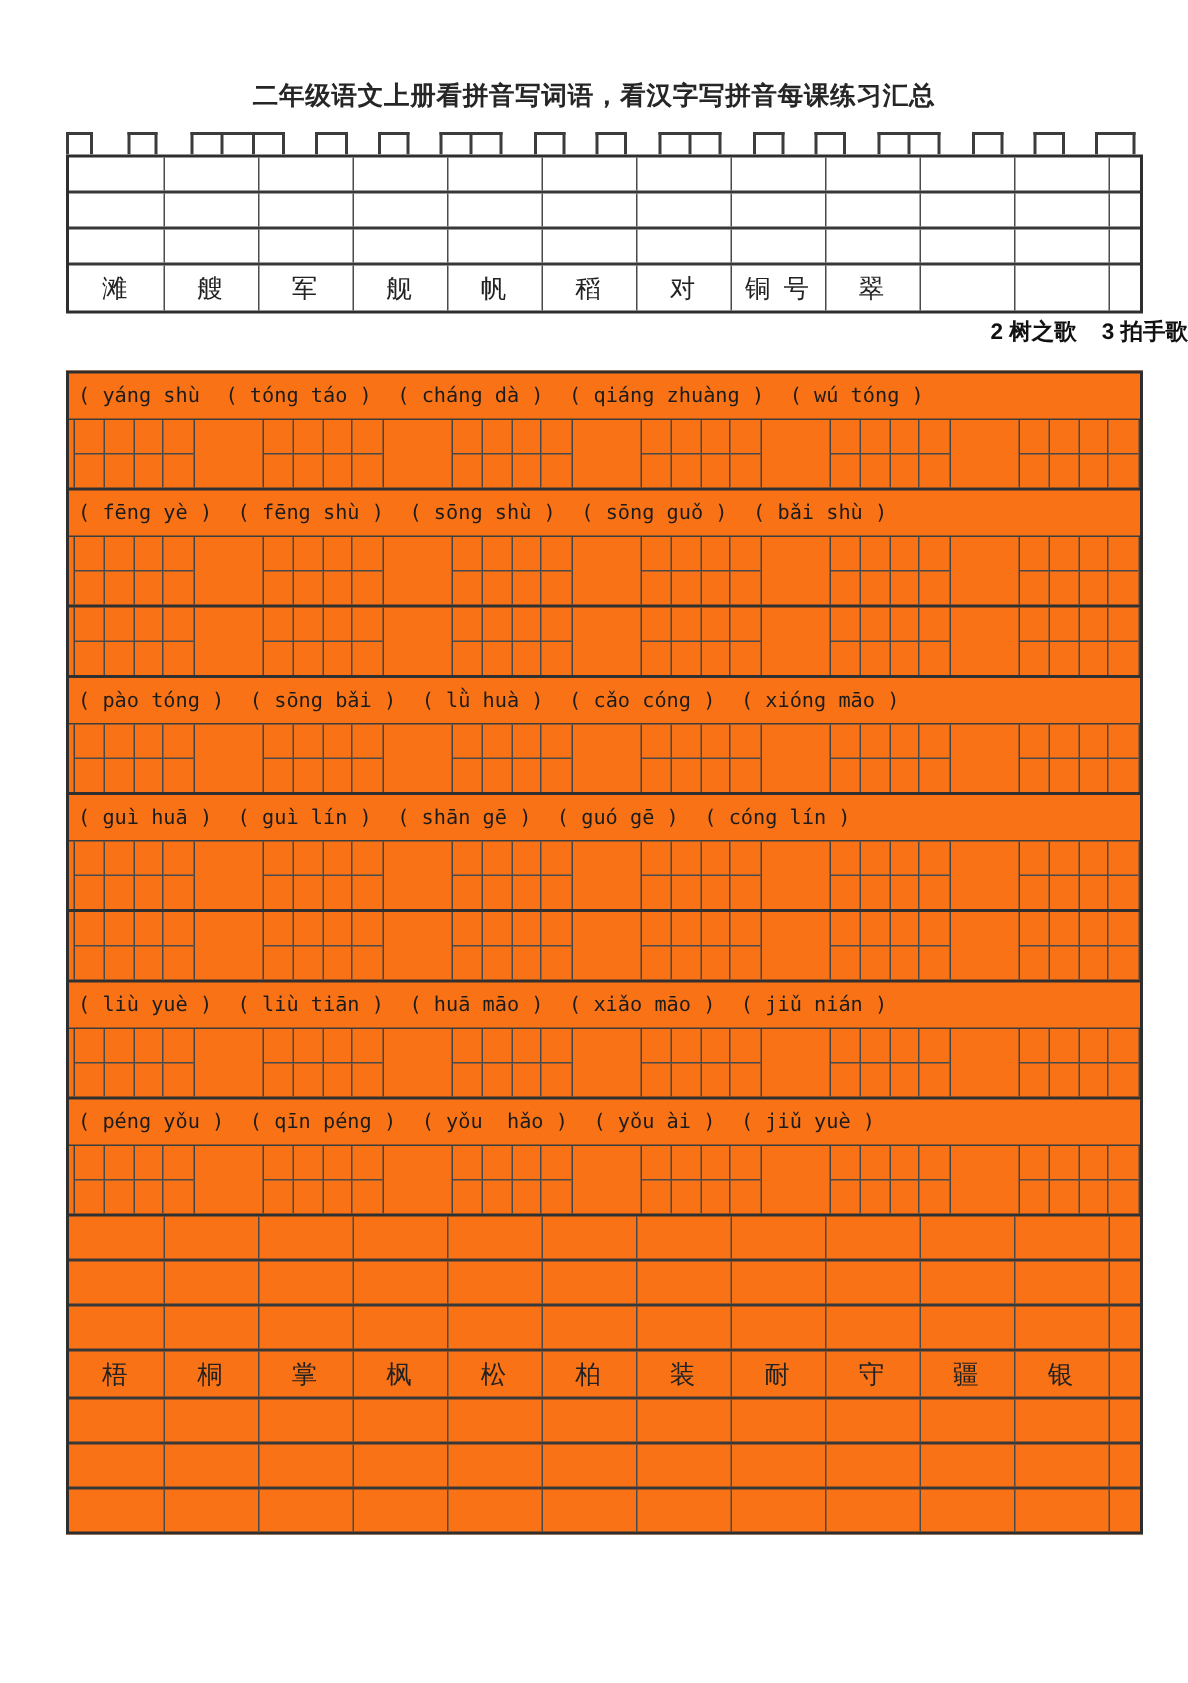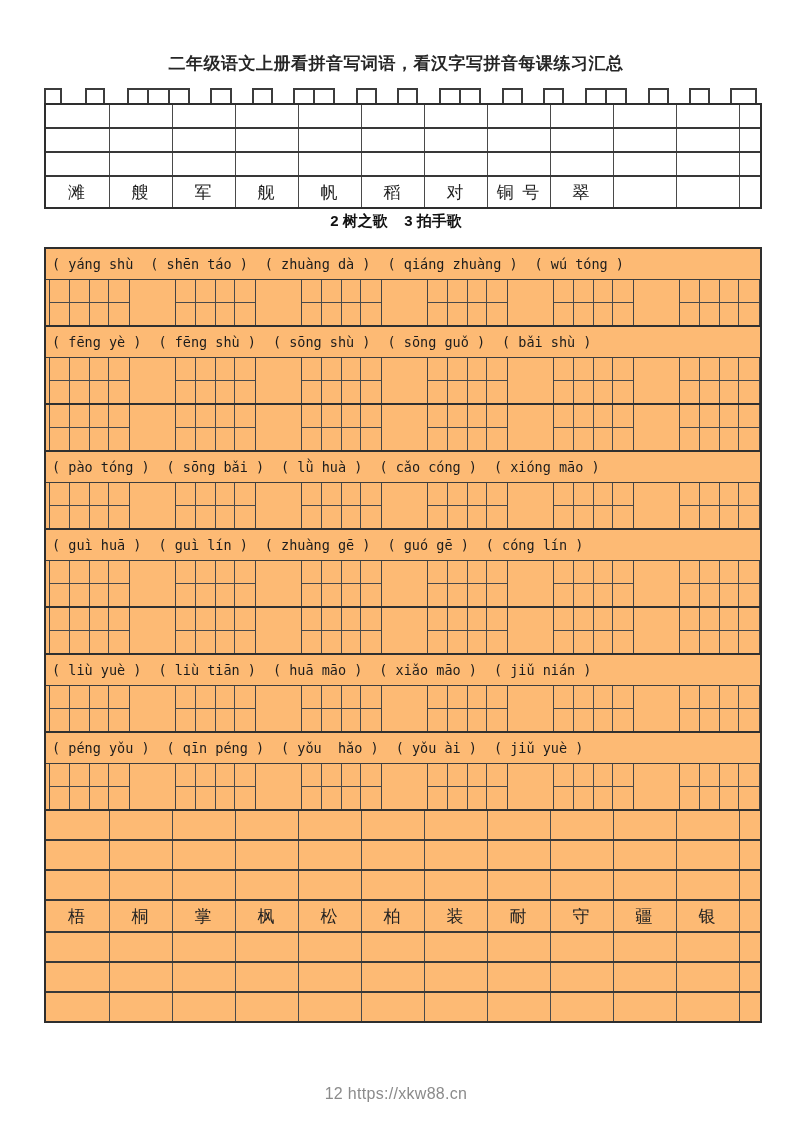--- a/index.html
+++ b/index.html
@@ -17,36 +17,36 @@
   .grid{position:absolute;left:44px;box-sizing:border-box;border:2px solid #2e2e2e;background:#fff;}
   .grid-row{display:grid;grid-template-columns:repeat(11,1fr) 21px;}
   .grid-row + .grid-row{border-top:2px solid #383838;}
   .grid-row > div{border-left:1px solid #4a4a4a;box-sizing:border-box;
                   display:flex;align-items:center;justify-content:center;}
   .grid-row > div:first-child{border-left:none;}
   .row-empty > div{height:22px;}
   .row-chars > div{height:30px;font-size:17px;color:#222;letter-spacing:2px;}
   
   .main-table{position:absolute;left:44px;top:247px;width:718px;box-sizing:border-box;
-              border:2px solid #2e2e2e;background:#fdba74;}
+              border:2px solid #2e2e2e;background:#f97316;}
   .pinyin-row{height:31px;box-sizing:border-box;border-bottom:1px solid #3d3d3d;
               display:flex;align-items:center;padding-left:6px;
               font-family:"DejaVu Sans Mono",monospace;font-size:13.5px;color:#1c1c1c;}
   .pinyin-word{white-space:pre;margin-right:17px;}
   .band{height:47px;box-sizing:border-box;border-bottom:2px solid #303030;
         display:flex;justify-content:space-between;padding-left:3px;}
   .sq-group{width:81px;height:100%;box-sizing:border-box;border-left:1px solid #444;border-right:1px solid #444;
             display:grid;grid-template-columns:repeat(4,1fr);grid-template-rows:repeat(2,1fr);}
   .sq-group .sq{box-sizing:border-box;border-right:1px solid #4a4a4a;border-bottom:1px solid #4a4a4a;}
   .sq-group .sq:nth-child(4n){border-right:none;}
   .sq-group .sq:nth-child(n+5){border-bottom:none;}
   .rows-section .grid-row:first-child{border-top:none;}
   .rows-section .row-empty > div{height:28px;}
   .rows-section .row-chars > div{height:30px;}
-  .section-heading{position:absolute;top:212px;left:0;width:792px;text-align:center;
+  .section-heading{position:absolute;top:212px;left:0;width:792px;text-align:right;
                    font-size:15px;font-weight:bold;color:#111;white-space:pre;}
   .footer{position:absolute;top:1085px;left:0;width:792px;text-align:center;
           font-size:16px;color:#8b8b8b;letter-spacing:.3px;}
 </style>
 </head>
 <body>
 
 <div class="page">
   <div class="title">二年级语文上册看拼音写词语，看汉字写拼音每课练习汇总</div>
   <div class="top-strip" id="top-strip">
@@ -156,22 +156,22 @@
         <div>翠</div>
         <div></div>
         <div></div>
         <div></div>
       </div>
     </div>
   <div class="section-heading">2 树之歌    3 拍手歌</div>
   <div class="main-table" id="main-table">
       <div class="pinyin-row">
         <span class="pinyin-word">( yáng shù</span>
-        <span class="pinyin-word">( shēn táo )</span>
-        <span class="pinyin-word">( zhuàng dà )</span>
+        <span class="pinyin-word">( tóng táo )</span>
+        <span class="pinyin-word">( cháng dà )</span>
         <span class="pinyin-word">( qiáng zhuàng )</span>
         <span class="pinyin-word">( wú tóng )</span>
       </div>
       <div class="band">
         <div class="sq-group">
           <div class="sq"></div>
           <div class="sq"></div>
           <div class="sq"></div>
           <div class="sq"></div>
           <div class="sq"></div>
@@ -426,21 +426,21 @@
           <div class="sq"></div>
           <div class="sq"></div>
           <div class="sq"></div>
           <div class="sq"></div>
           <div class="sq"></div>
         </div>
       </div>
       <div class="pinyin-row">
         <span class="pinyin-word">( guì huā )</span>
         <span class="pinyin-word">( guì lín )</span>
-        <span class="pinyin-word">( zhuàng gē )</span>
+        <span class="pinyin-word">( shān gē )</span>
         <span class="pinyin-word">( guó gē )</span>
         <span class="pinyin-word">( cóng lín )</span>
       </div>
       <div class="band">
         <div class="sq-group">
           <div class="sq"></div>
           <div class="sq"></div>
           <div class="sq"></div>
           <div class="sq"></div>
           <div class="sq"></div>
@@ -793,14 +793,13 @@
           <div></div>
           <div></div>
           <div></div>
           <div></div>
           <div></div>
           <div></div>
           <div></div>
         </div>
       </div>
     </div>
-  <div class="footer">12 https://xkw88.cn</div>
 </div>
 
 </body></html>

